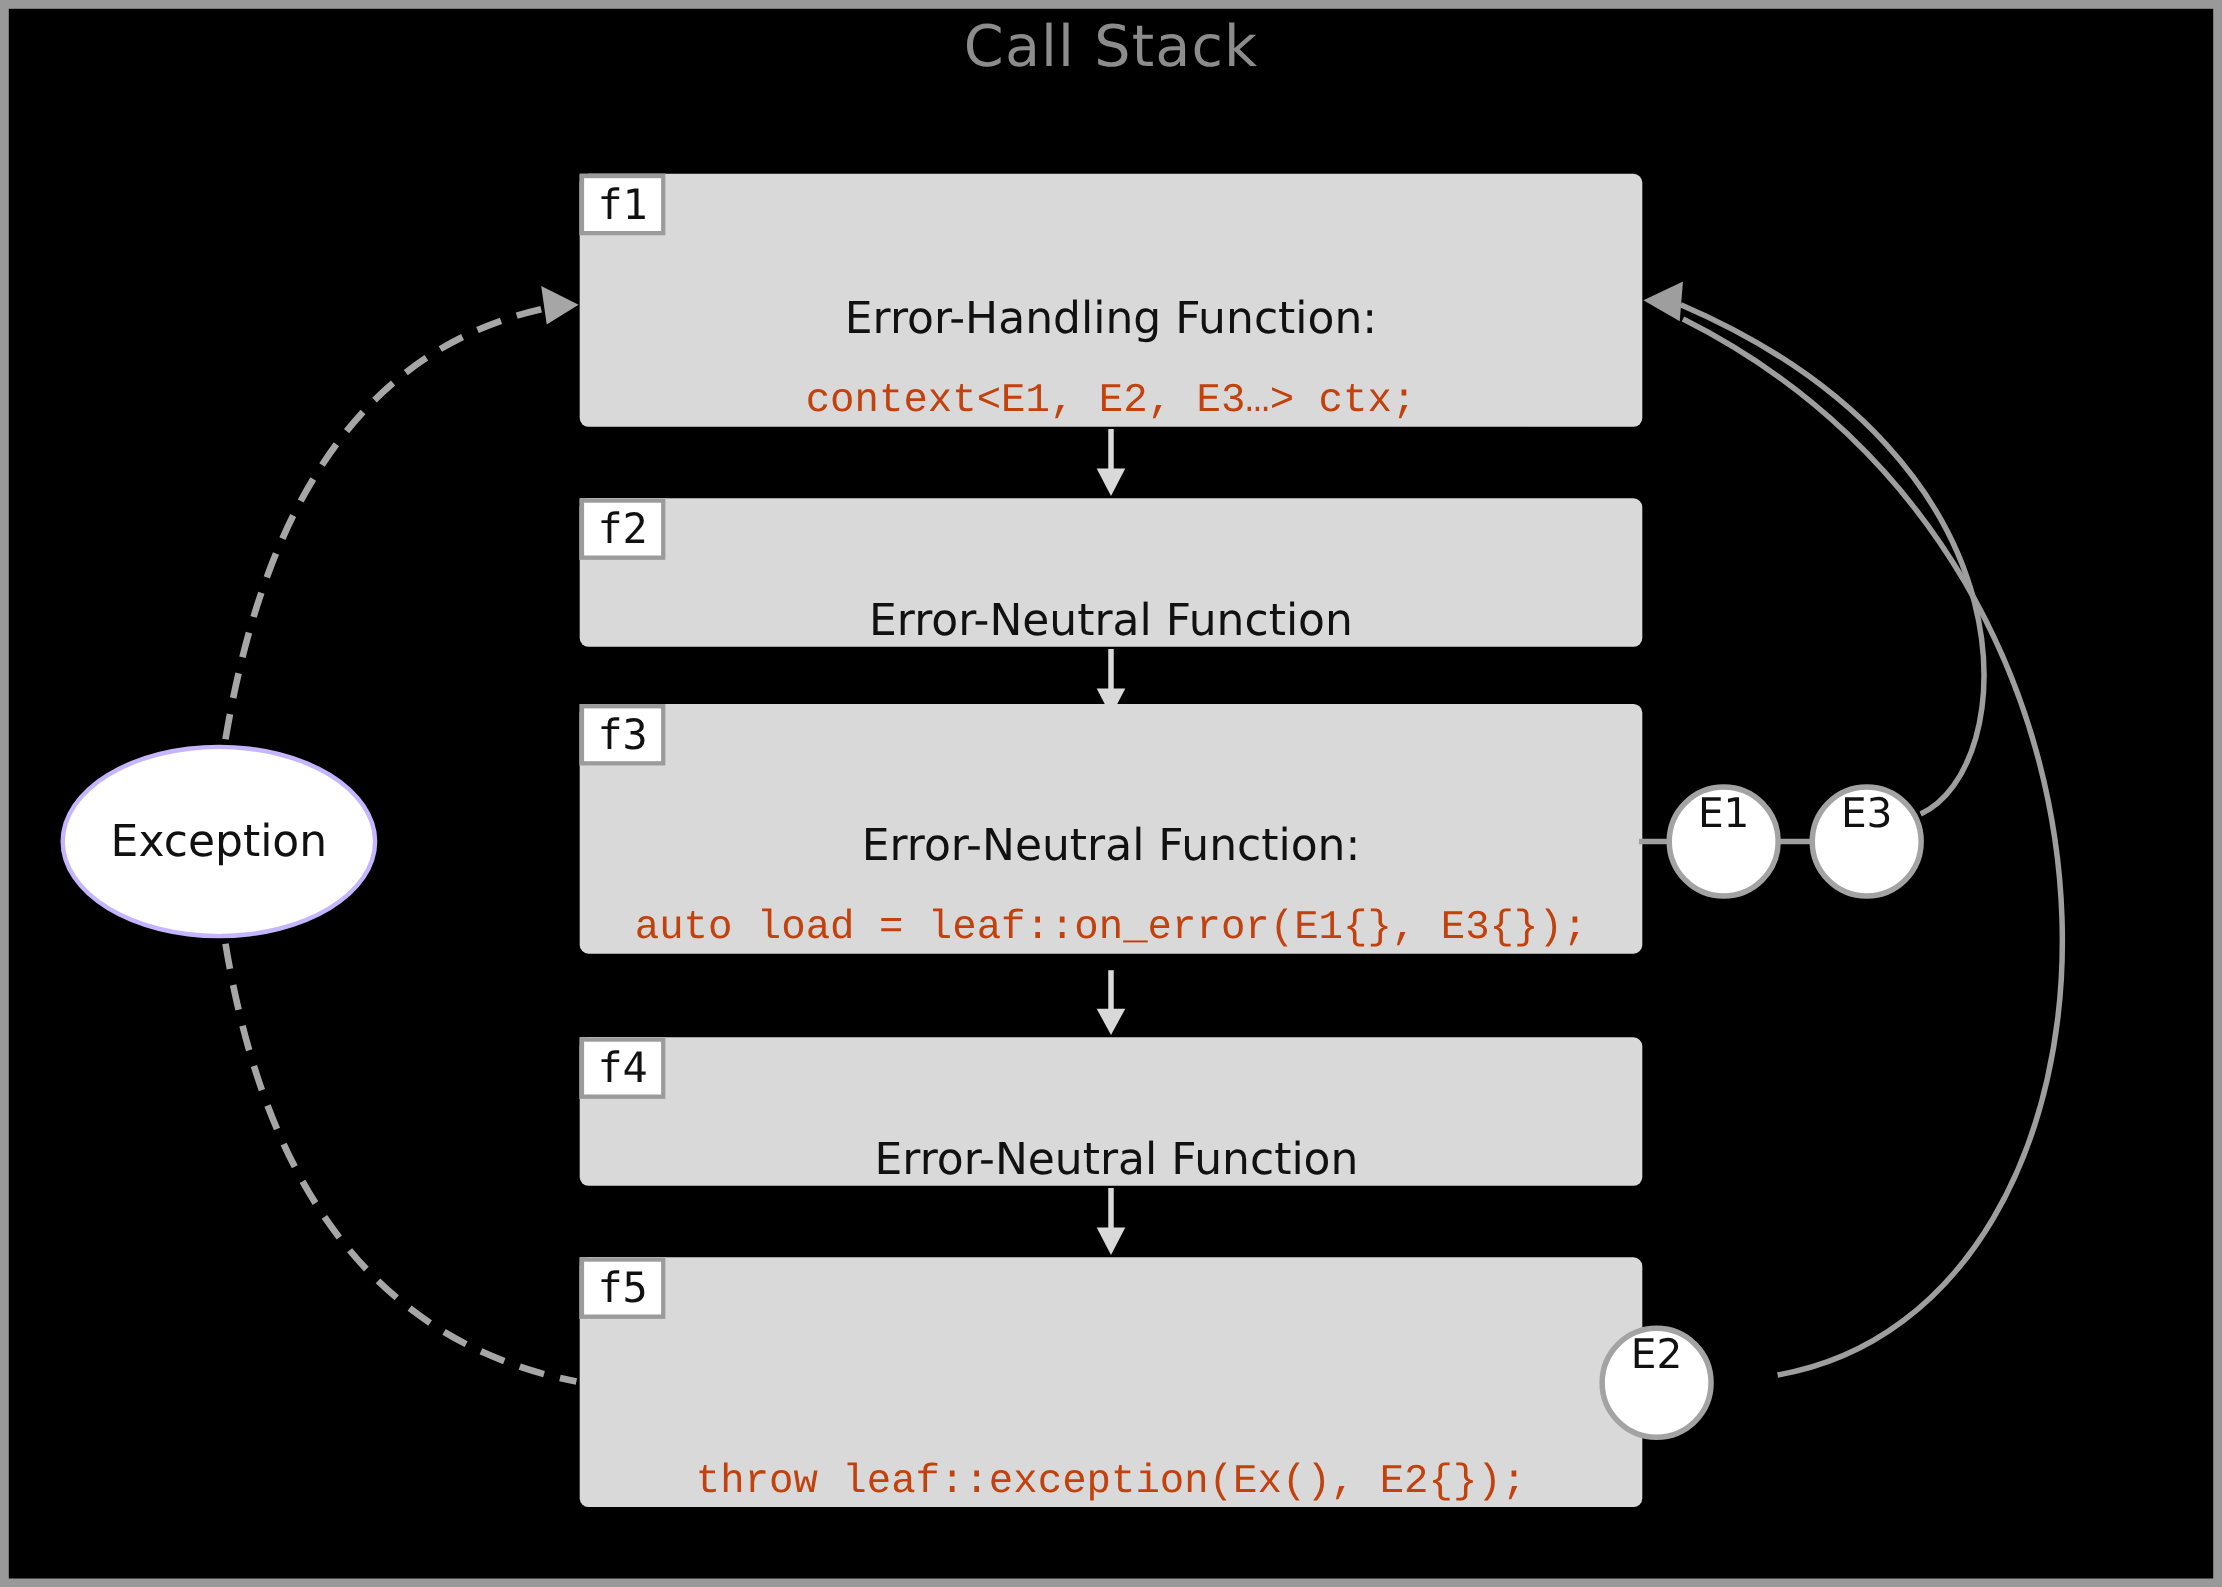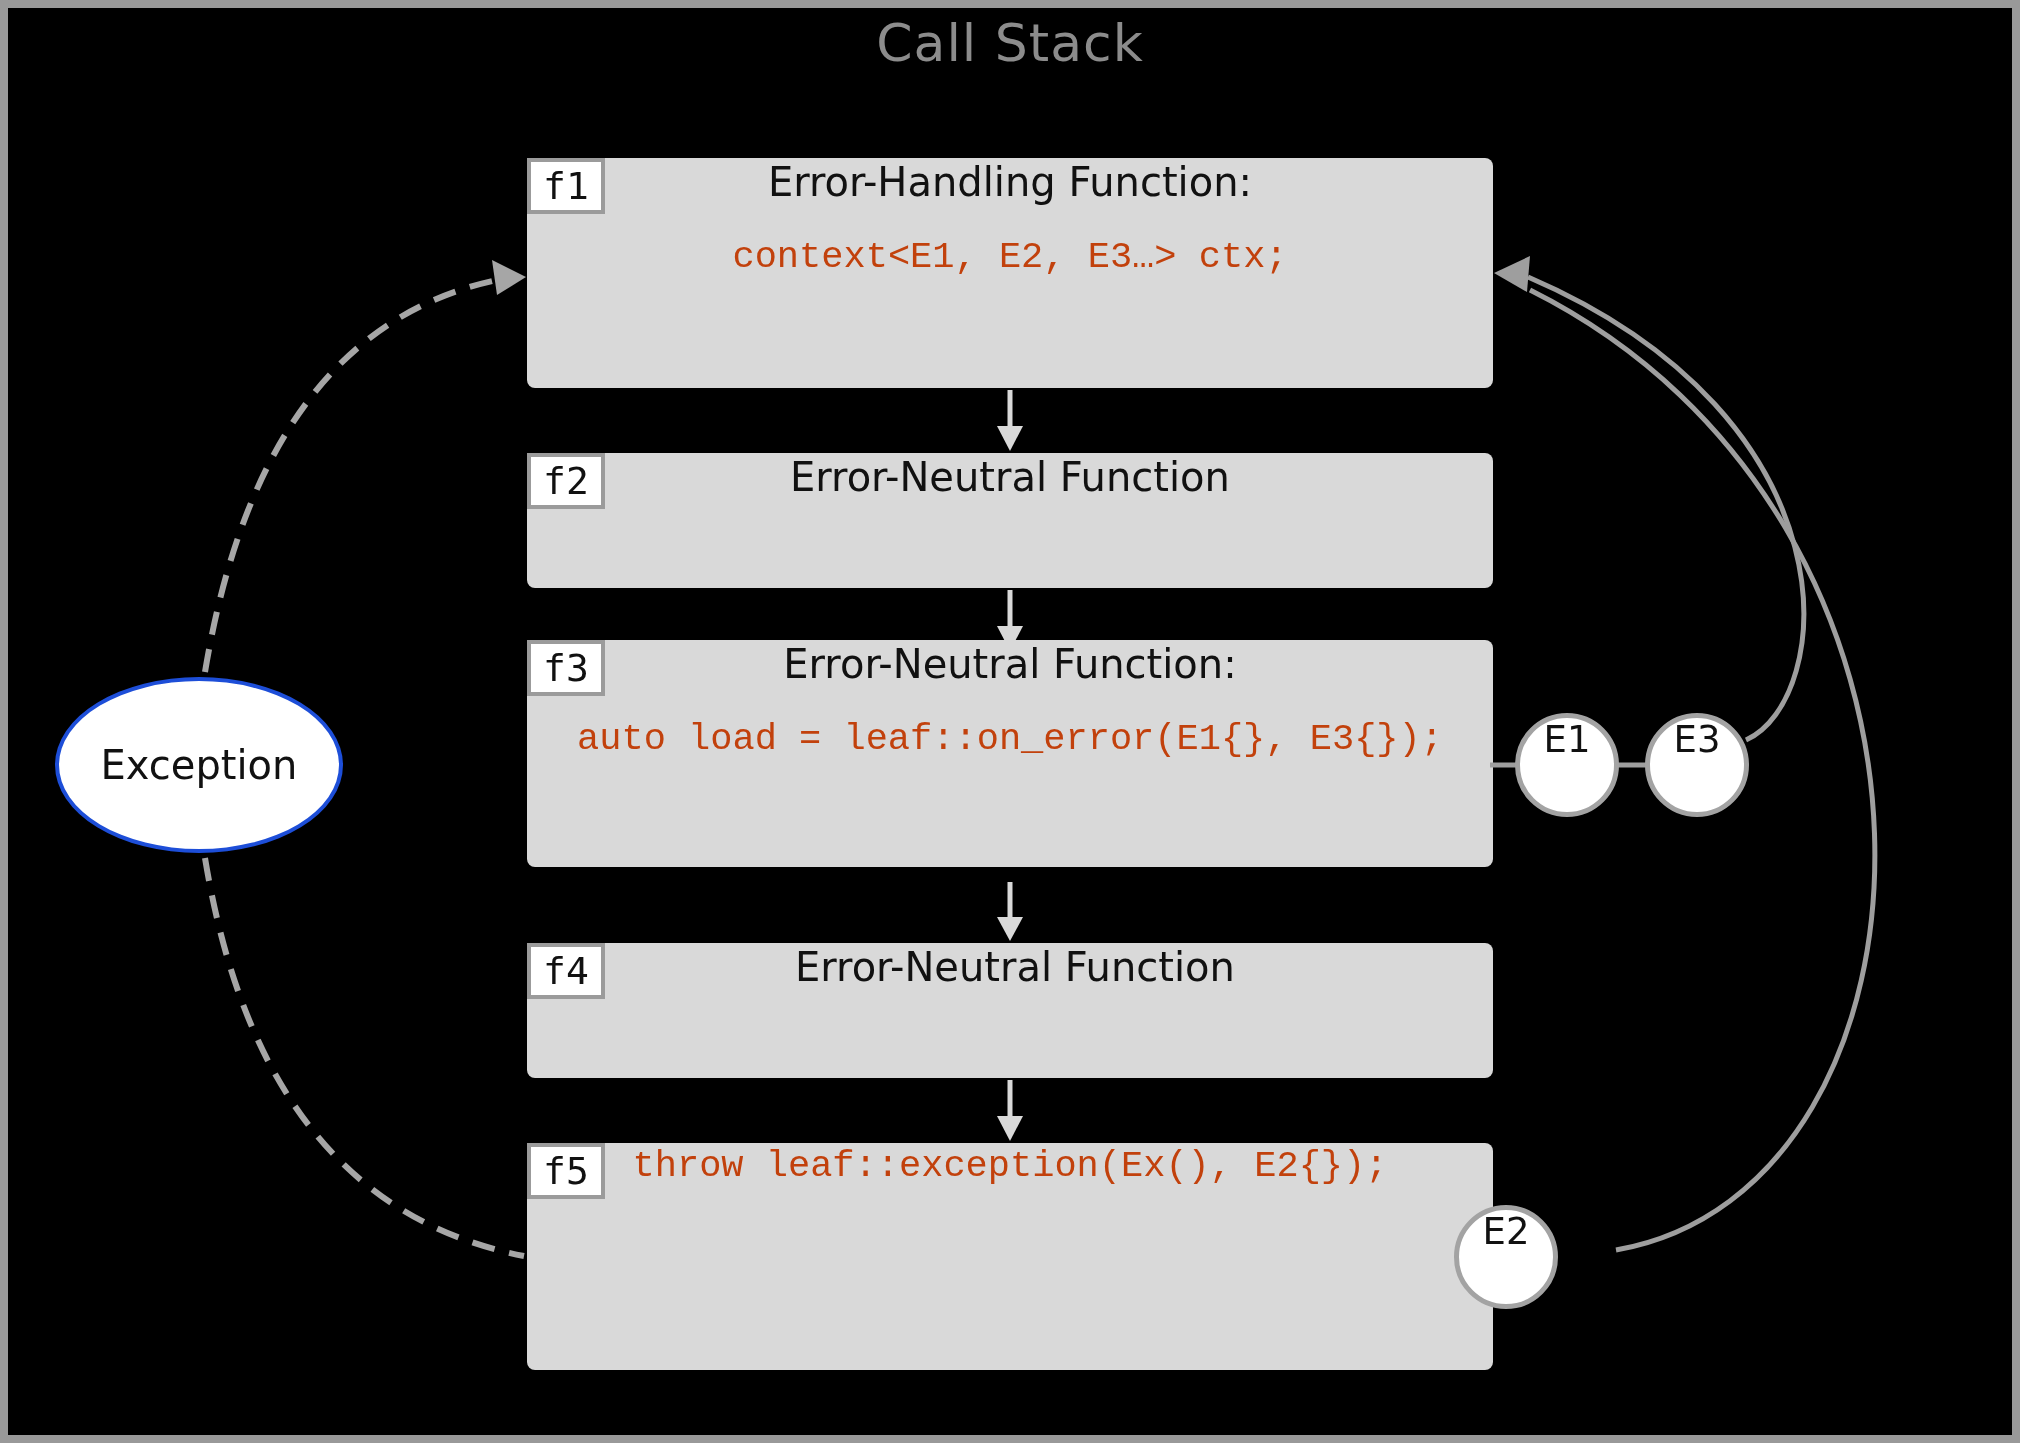--- a/index.html
+++ b/index.html
@@ -24,21 +24,21 @@
     letter-spacing:1px;
     z-index:10;
   }
   .box{
     position:absolute;
     left:527px;width:966px;
     background:#d9d9d9;
     border-radius:8px;
     box-sizing:border-box;
     display:flex;flex-direction:column;
-    justify-content:flex-start;align-items:center;
+    justify-content:flex-end;align-items:center;
     gap:28px;
     z-index:5;
   }
   .badge{
     position:absolute;top:0;left:0;
     width:70px;height:48px;
     background:#fff;
     border:4px solid #9b9b9b;
     display:flex;align-items:center;justify-content:center;
     font-family:"DejaVu Sans Mono","Liberation Mono",monospace;
@@ -49,21 +49,21 @@
   }
   .code{
     font-family:Liberation Mono, monospace;
     font-size:37px;line-height:46px;color:#c2410c;
     white-space:pre;
   }
   .ellipse{
     position:absolute;
     left:55px;top:677px;width:288px;height:176px;
     background:#fff;
-    border:4px solid #1d4ed8;
+    border:4px solid #c4b5fd;
     border-radius:50%;
     box-sizing:border-box;
     display:flex;align-items:center;justify-content:center;
     font-size:40px;color:#111;
     z-index:20;
   }
   .enode{
     position:absolute;
     width:104px;height:104px;
     background:#fff;

